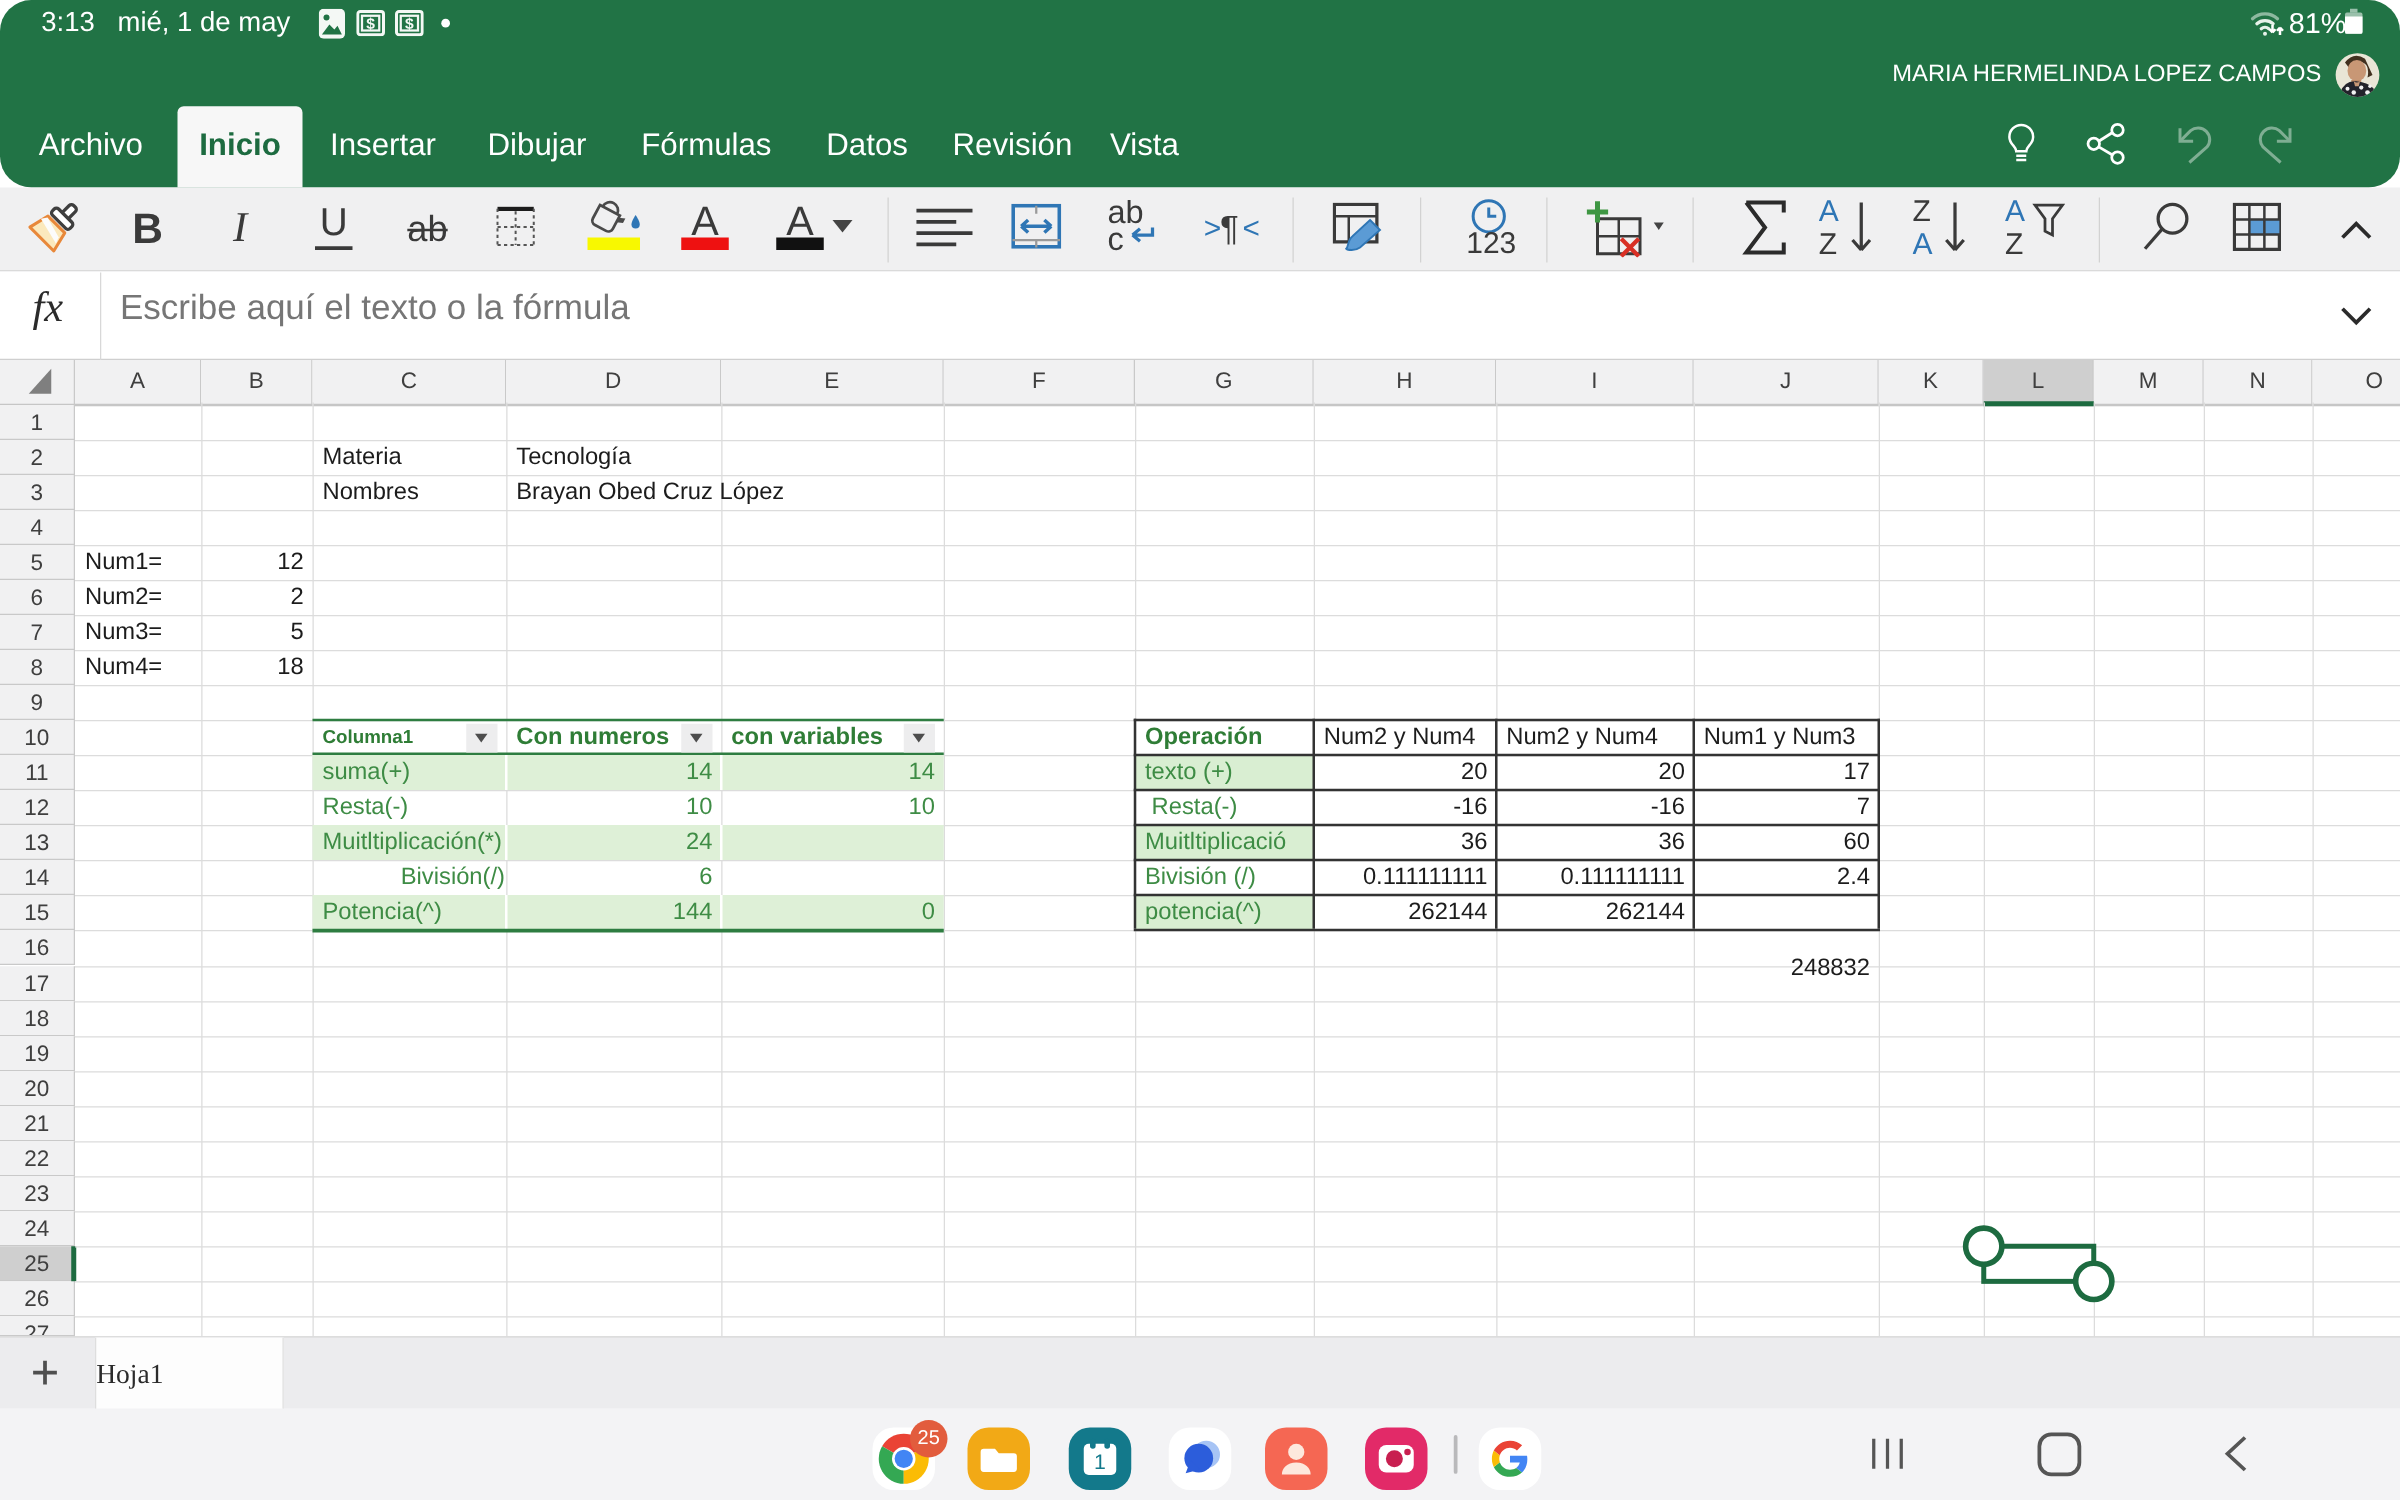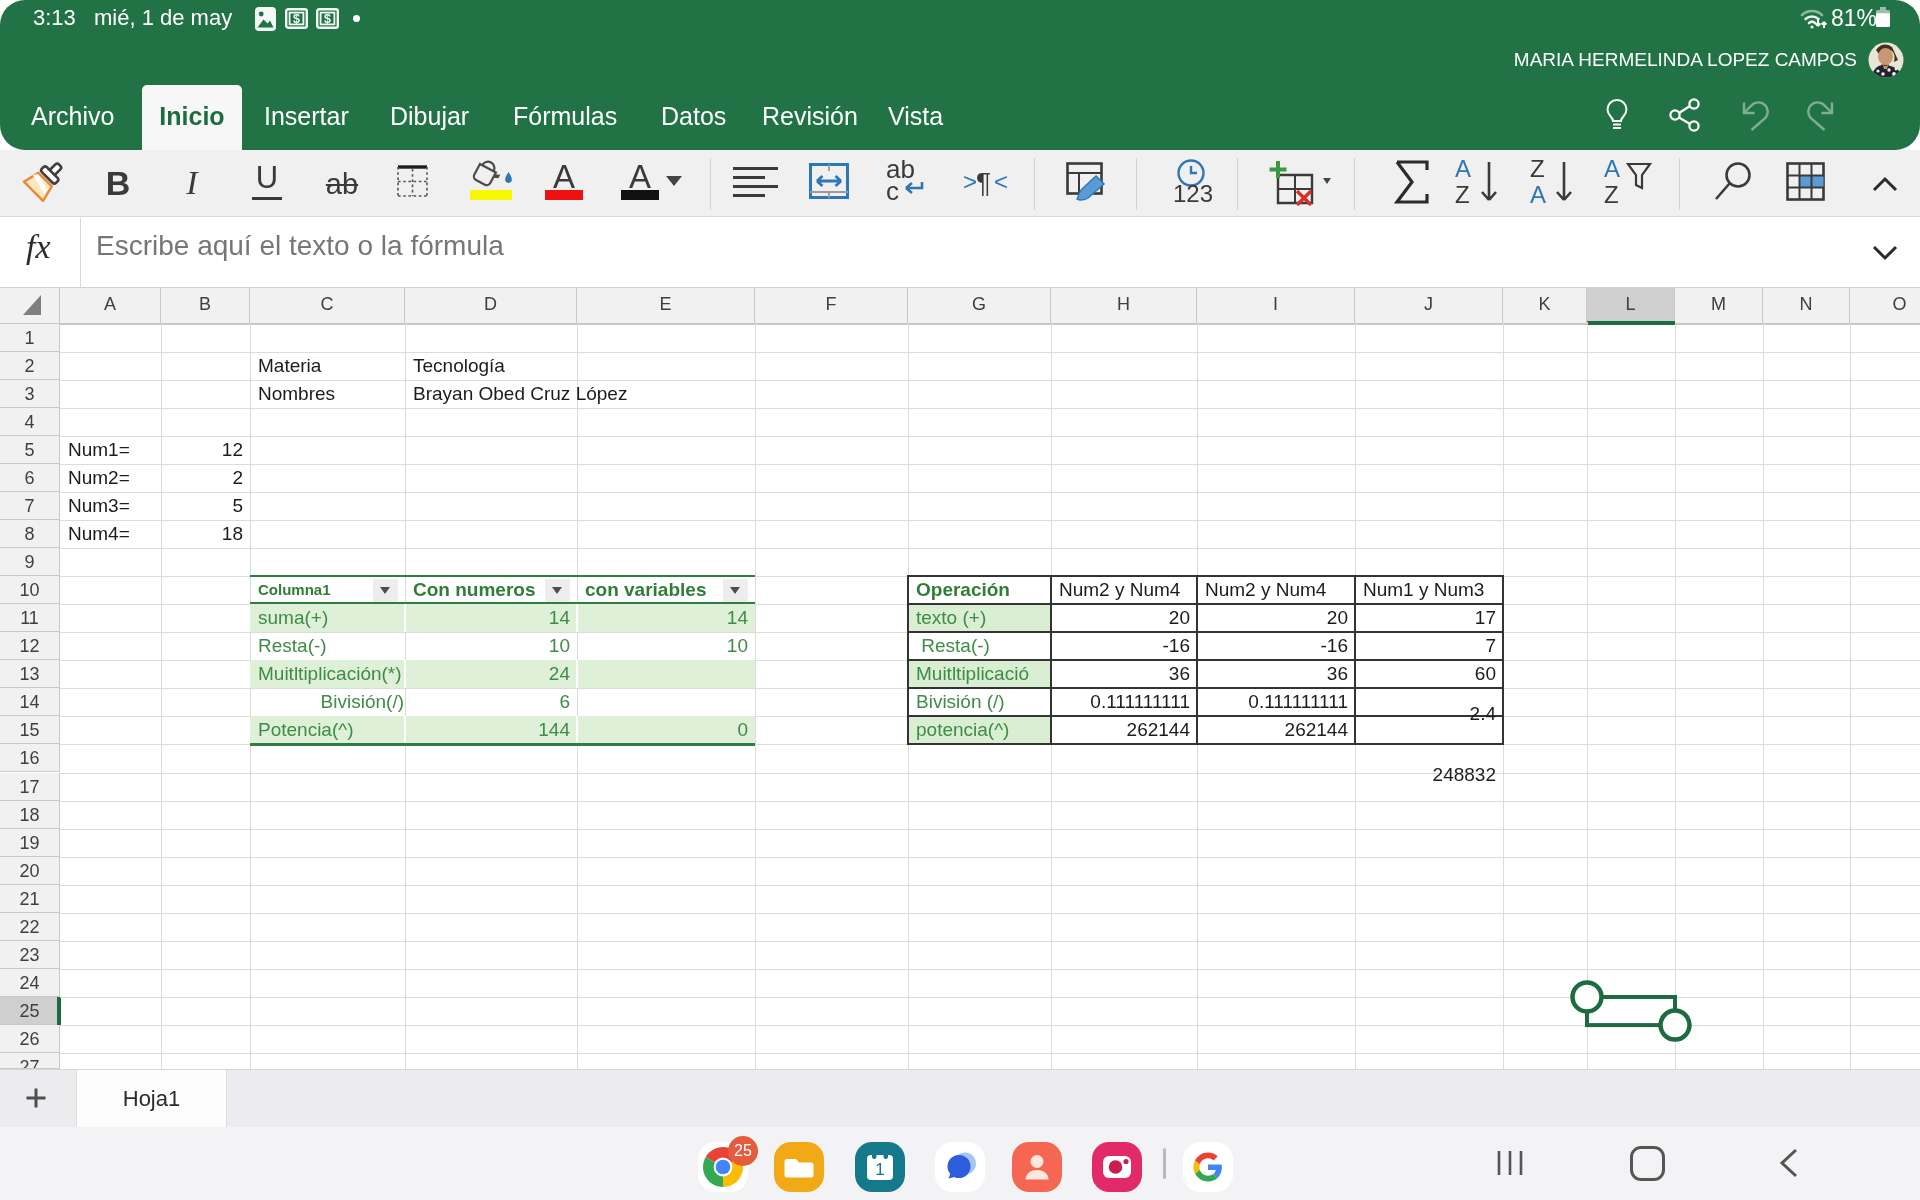--- a/index.html
+++ b/index.html
@@ -390,37 +390,37 @@
 <div class="cell" style="left:1052px;top:633.2px;width:144px;height:26.1px;line-height:26.1px;color:#1c1c1c;font-size:19px;text-align:right;padding-right:6px;">-16</div>
 <div class="cell" style="left:1198px;top:633.2px;width:156px;height:26.1px;line-height:26.1px;color:#1c1c1c;font-size:19px;text-align:right;padding-right:6px;">-16</div>
 <div class="cell" style="left:1356px;top:633.2px;width:146px;height:26.1px;line-height:26.1px;color:#1c1c1c;font-size:19px;text-align:right;padding-right:6px;">7</div>
 <div class="cell" style="left:909px;top:661.2px;width:120px;height:26.1px;line-height:26.1px;color:#3e8c45;font-size:19px;text-align:left;padding-left:7px;">Muitltiplicación(*</div>
 <div class="cell" style="left:1052px;top:661.2px;width:144px;height:26.1px;line-height:26.1px;color:#1c1c1c;font-size:19px;text-align:right;padding-right:6px;">36</div>
 <div class="cell" style="left:1198px;top:661.2px;width:156px;height:26.1px;line-height:26.1px;color:#1c1c1c;font-size:19px;text-align:right;padding-right:6px;">36</div>
 <div class="cell" style="left:1356px;top:661.2px;width:146px;height:26.1px;line-height:26.1px;color:#1c1c1c;font-size:19px;text-align:right;padding-right:6px;">60</div>
 <div class="cell" style="left:909px;top:689.3px;width:141px;height:26.1px;line-height:26.1px;color:#3e8c45;font-size:19px;text-align:left;padding-left:7px;">Bivisión (/)</div>
 <div class="cell" style="left:1052px;top:689.3px;width:144px;height:26.1px;line-height:26.1px;color:#1c1c1c;font-size:19px;text-align:right;padding-right:6px;">0.111111111</div>
 <div class="cell" style="left:1198px;top:689.3px;width:156px;height:26.1px;line-height:26.1px;color:#1c1c1c;font-size:19px;text-align:right;padding-right:6px;">0.111111111</div>
-<div class="cell" style="left:1356px;top:689.3px;width:146px;height:26.1px;line-height:26.1px;color:#1c1c1c;font-size:19px;text-align:right;padding-right:6px;margin-top:12px;">2.4</div>
+<div class="cell" style="left:1356px;top:689.3px;width:146px;height:26.1px;line-height:26.1px;color:#1c1c1c;font-size:19px;text-align:right;padding-right:6px;">2.4</div>
 <div class="cell" style="left:909px;top:717.3px;width:141px;height:26.1px;line-height:26.1px;color:#3e8c45;font-size:19px;text-align:left;padding-left:7px;">potencia(^)</div>
 <div class="cell" style="left:1052px;top:717.3px;width:144px;height:26.1px;line-height:26.1px;color:#1c1c1c;font-size:19px;text-align:right;padding-right:6px;">262144</div>
 <div class="cell" style="left:1198px;top:717.3px;width:156px;height:26.1px;line-height:26.1px;color:#1c1c1c;font-size:19px;text-align:right;padding-right:6px;">262144</div>
 <div class="cell" style="left:1356px;top:717.3px;width:146px;height:26.1px;line-height:26.1px;color:#1c1c1c;font-size:19px;text-align:right;padding-right:6px;margin-top:45px;">248832</div>
 <svg class="abs" style="left:1567px;top:976.9px" width="128" height="68.1" viewBox="0 0 128 68.1">
     <g>
       <rect x="20" y="20" width="88" height="28.1" fill="none" stroke="#1d6b40" stroke-width="4"></rect>
       <circle cx="20" cy="20" r="14.5" fill="#fff" stroke="#1d6b40" stroke-width="4.5"></circle>
       <circle cx="108" cy="48.1" r="14.5" fill="#fff" stroke="#1d6b40" stroke-width="4.5"></circle>
     </g>
   </svg>
 <div id="strip"></div>
 <div class="abs" style="left:26px;top:1088px;width:20px;height:20px;"><svg width="20" height="20" viewBox="0 0 20 20">
       <path d="M10 0.5 V19.5 M0.5 10 H19.5" stroke="#4f4f4f" stroke-width="3"></path>
     </svg></div>
-<div class="abs" style="left:76px;top:1070px;width:151px;height:57px;background:#fdfdfd;border-left:1px solid #dedede;border-right:1px solid #dedede;text-align:center;line-height:57px;font-size:22px;color:#2b2b2b;">Hoja1</div>
+<div class="abs" style="left:76px;top:1070px;width:151px;height:57px;background:#fdfdfd;border-left:1px solid #dedede;border-right:1px solid #dedede;line-height:57px;font-size:22px;color:#2b2b2b;font-family:Liberation Serif, serif;">Hoja1</div>
 <div id="task"></div>
 <div class="abs" style="left:698px;top:1142px;width:50px;height:50px;border-radius:17px;background:#fff;"><svg width="50" height="50" viewBox="0 0 50 50">
       <circle cx="25" cy="25" r="20" fill="#fff"></circle>
       <path d="M25 25 L7.68 15 A20 20 0 0 1 42.32 15 Z" fill="#ea4335"></path>
       <path d="M25 25 L7.68 15 A20 20 0 0 0 25 45 Z" fill="#34a853"></path>
       <path d="M25 25 L25 45 A20 20 0 0 0 42.32 15 Z" fill="#fbbc05"></path>
       <circle cx="25" cy="25" r="9.4" fill="#fff"></circle>
       <circle cx="25" cy="25" r="7.3" fill="#4285f4"></circle>
     </svg></div>
 <div class="abs" style="left:728px;top:1136px;width:30px;height:30px;border-radius:50%;background:#e25c3d;color:#fff;font-size:16px;text-align:center;line-height:30px;">25</div>

